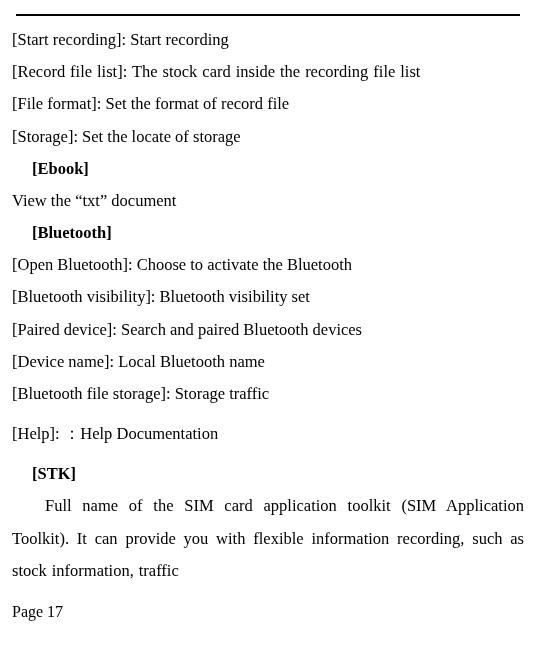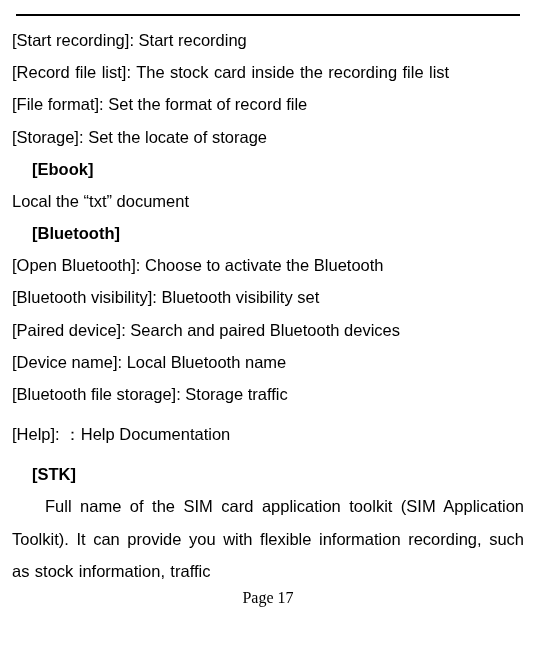--- a/index.html
+++ b/index.html
@@ -20,29 +20,29 @@
     height: 2px;
     background: #000;
     margin: 14px 4px 8px 4px;
   }
   .line {
     font-size: 16.5px;
     line-height: 1.95;
     text-align: justify;
     text-justify: inter-word;
     word-spacing: 0;
+    font-family: Liberation Serif, serif;
   }
   .line.stretch {
     word-spacing: 0.05em;
   }
   .pagenum {
-    text-align: center;
     font-family: "Times New Roman", Times, serif;
     font-size: 16px;
-    margin-top: 2px;
+    margin-top: 16px;
   }
   .section {
     font-weight: bold;
     padding-left: 20px;
   }
   .indent {
     text-indent: 2em;
   }
 </style>
 </head>
@@ -51,21 +51,21 @@
 <div class="page">
 
   <div class="rule"></div>
 
   <div class="line">[Start recording]: Start recording</div>
   <div class="line stretch">[Record file list]: The stock card inside the recording file list</div>
   <div class="line">[File format]: Set the format of record file</div>
   <div class="line">[Storage]: Set the locate of storage</div>
 
   <div class="line section">[Ebook]</div>
-  <div class="line">Local the “txt” document</div>
+  <div class="line">View the “txt” document</div>
 
   <div class="line section">[Bluetooth]</div>
   <div class="line">[Open Bluetooth]: Choose to activate the Bluetooth</div>
   <div class="line">[Bluetooth visibility]: Bluetooth visibility set</div>
   <div class="line">[Paired device]: Search and paired Bluetooth devices</div>
   <div class="line">[Device name]: Local Bluetooth name</div>
   <div class="line">[Bluetooth file storage]: Storage traffic</div>
 
   <div class="line" style="margin-top:8px;margin-bottom:8px;">[Help]: ：Help Documentation</div>
 

